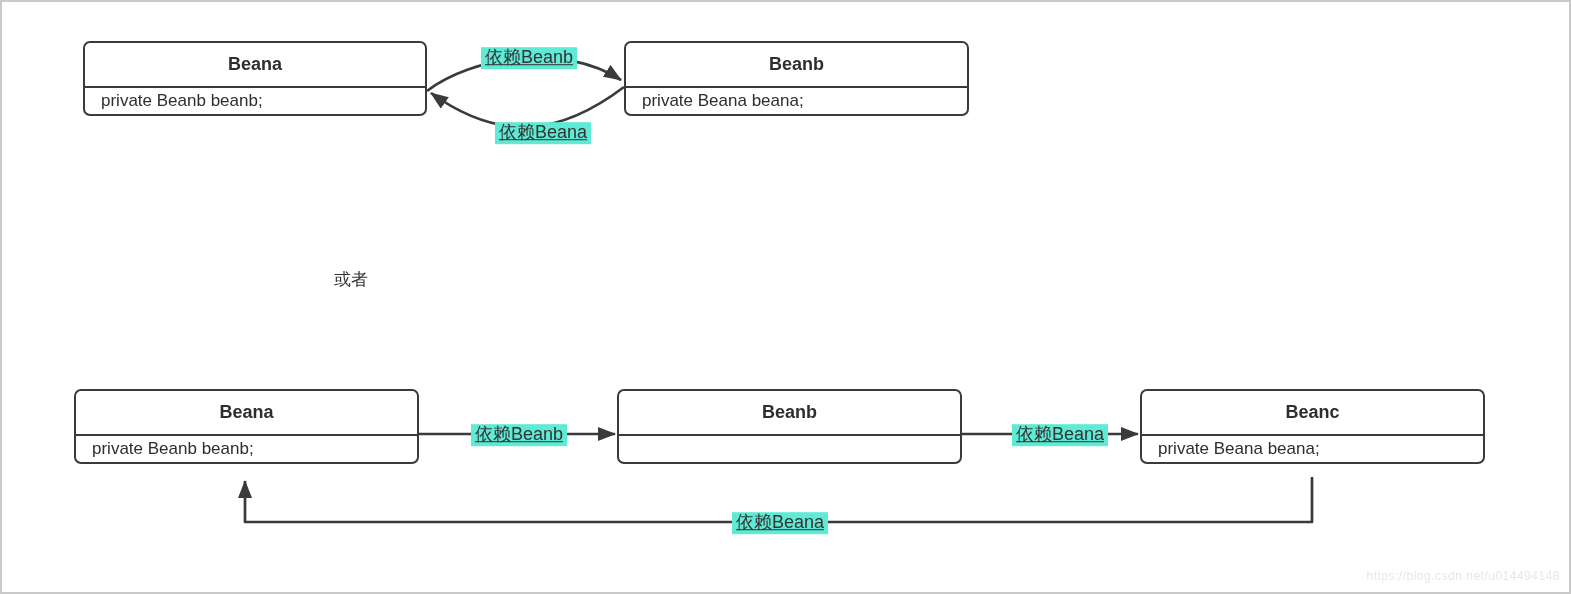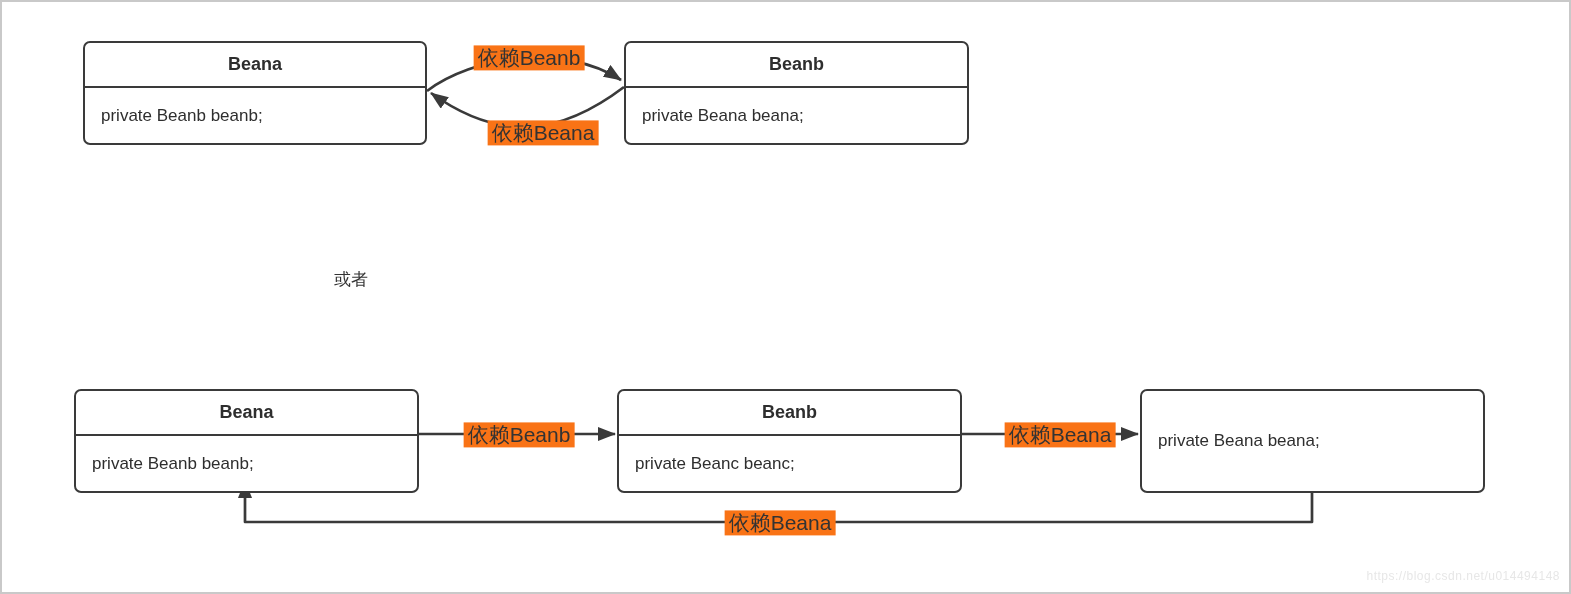--- a/index.html
+++ b/index.html
@@ -33,21 +33,21 @@
     stroke:var(--line);
     stroke-width:2.7;
     stroke-linejoin:round;
   }
   .edges-layer .arrowhead{
     fill:var(--line);
     stroke:none;
   }
   .uml-box{
     position:absolute;
-    height:104px;
+    height:75px;
     background:#ffffff;
     border:2.5px solid var(--box-border);
     border-radius:7px;
     display:flex;
     flex-direction:column;
   }
   .uml-title{
     height:45px;
     border-bottom:2.5px solid var(--box-border);
     display:flex;
@@ -62,26 +62,27 @@
     display:flex;
     align-items:center;
     padding-left:16px;
     font-size:17px;
     color:#2e2e2e;
     white-space:nowrap;
   }
   .edge-label{
     position:absolute;
     transform:translate(-50%,-50%);
-    font-size:21px;
+    font-size:18px;
     color:var(--text);
-    background:#f97316;
+    background:#5eead4;
     padding:0 4px;
     white-space:nowrap;
     line-height:1.2;
+    text-decoration:underline;
   }
   .or-text{
     position:absolute;
     left:332px;
     top:266px;
     font-size:17px;
     color:var(--text);
   }
   .watermark{
     position:absolute;
@@ -130,24 +131,24 @@
 
   <div class="or-text">或者</div>
 
   <div class="uml-box" style="left:72px;top:387px;width:345px;">
     <div class="uml-title">Beana</div>
     <div class="uml-member">private Beanb beanb;</div>
   </div>
 
   <div class="uml-box" style="left:615px;top:387px;width:345px;">
     <div class="uml-title">Beanb</div>
-    <div class="uml-member">private Beanc beanc;</div>
   </div>
 
   <div class="uml-box" style="left:1138px;top:387px;width:345px;">
+    <div class="uml-title">Beanc</div>
     <div class="uml-member">private Beana beana;</div>
   </div>
 
   <div class="edge-label" style="left:517px;top:433px;">依赖Beanb</div>
   <div class="edge-label" style="left:1058px;top:433px;">依赖Beana</div>
   <div class="edge-label" style="left:778px;top:521px;">依赖Beana</div>
 
   <div class="watermark">https://blog.csdn.net/u014494148</div>
 
 </div>

